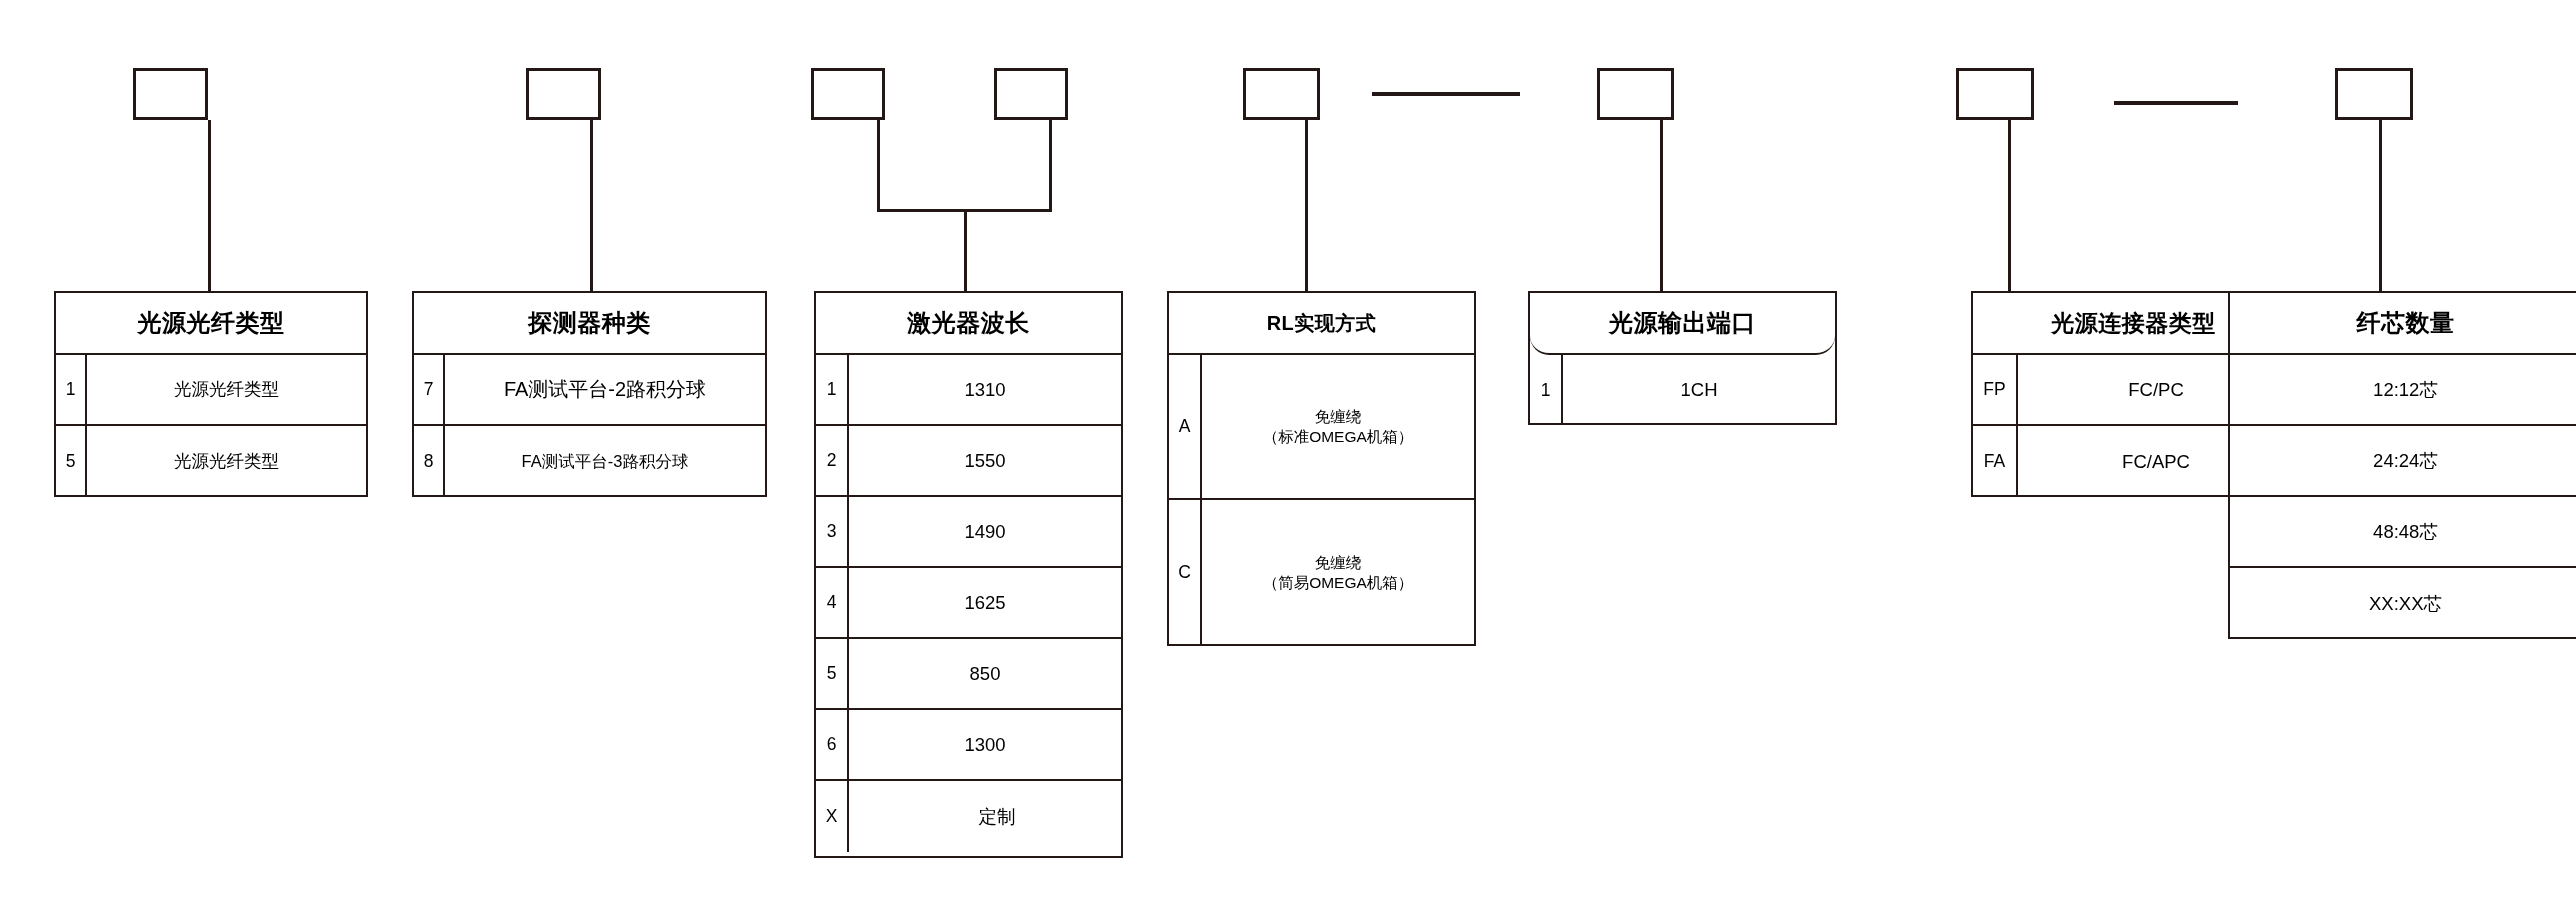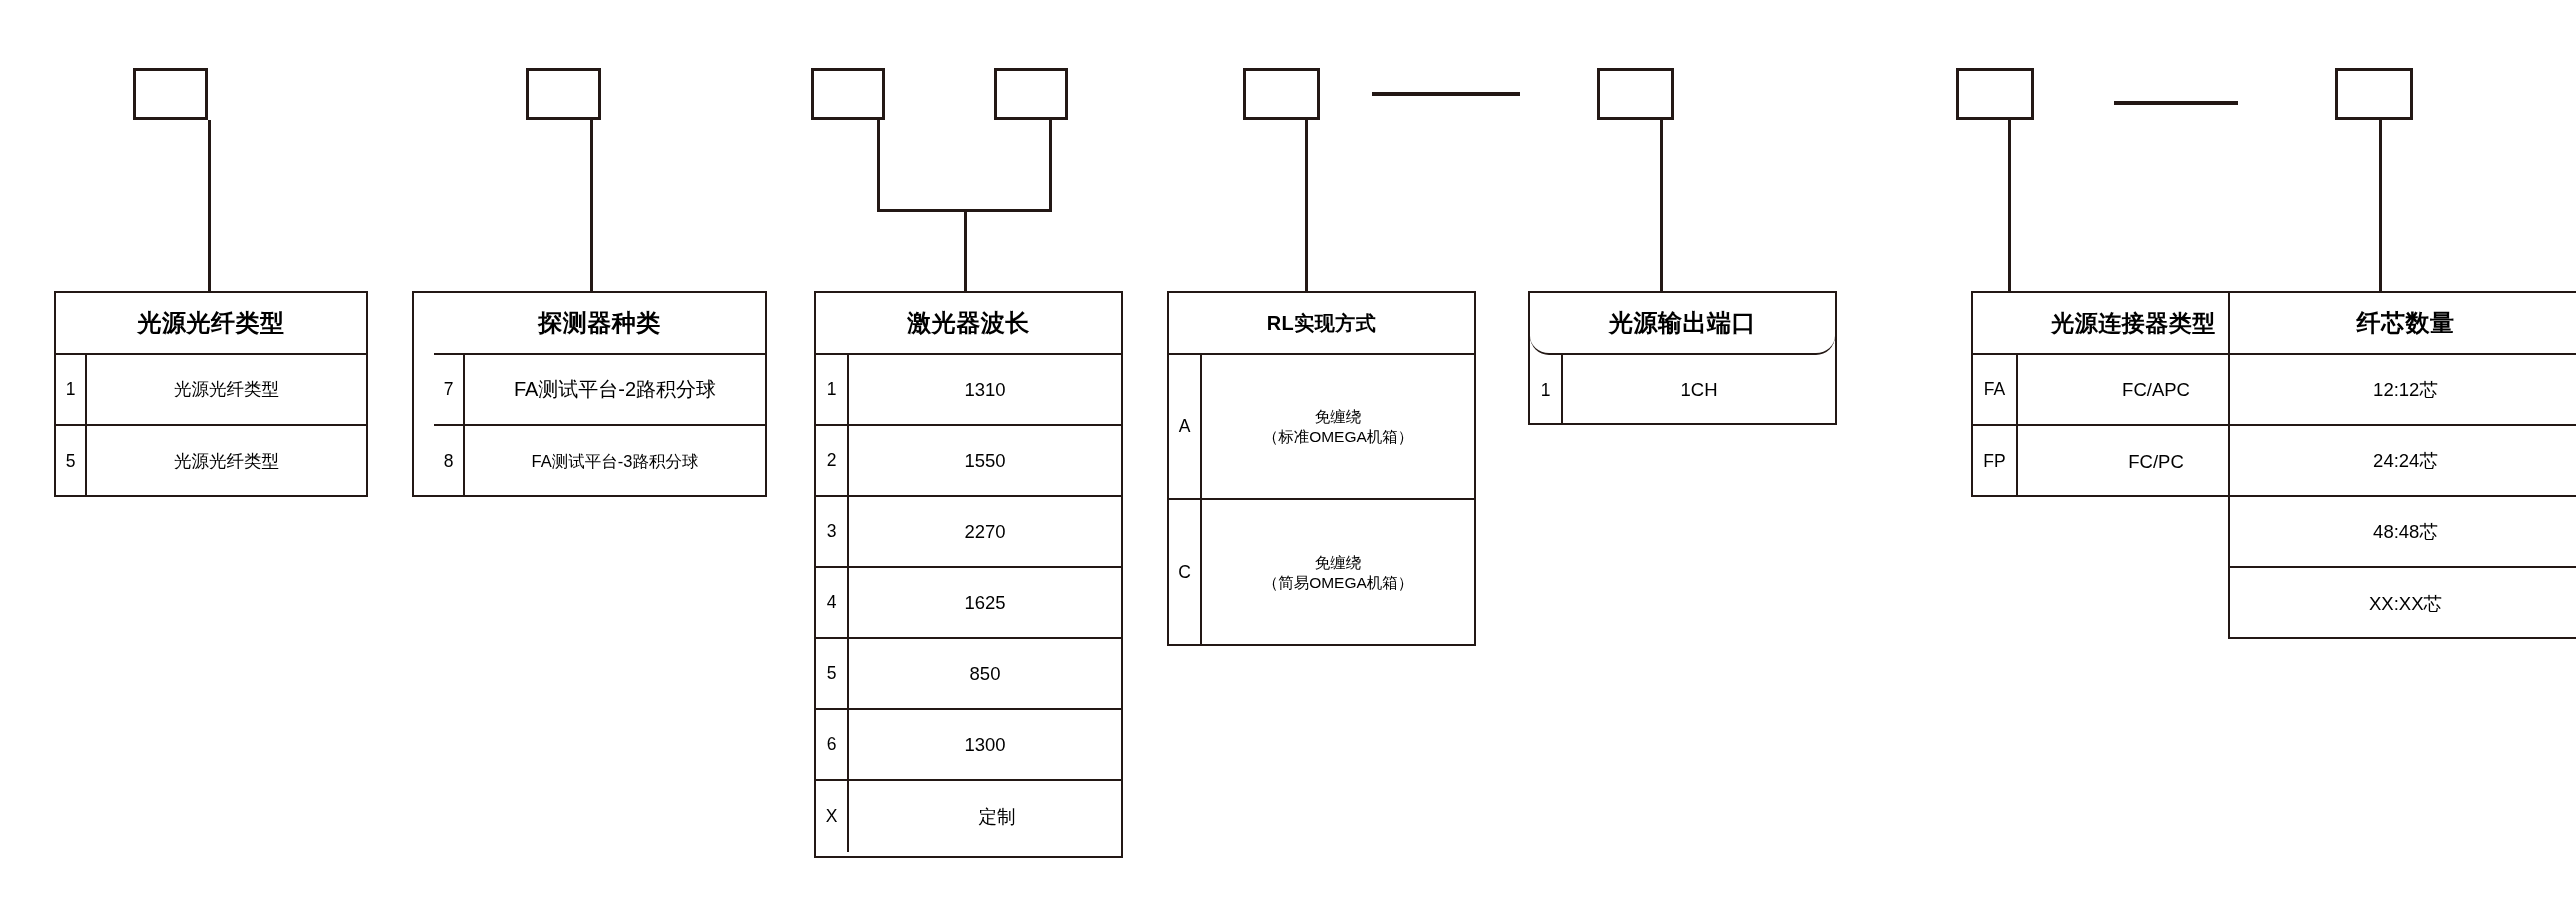--- a/index.html
+++ b/index.html
@@ -126,21 +126,21 @@
     <div class="row" style="height:71px;">
       <div class="code" style="width:31px;font-size:17.5px;">1</div>
       <div class="val" style="font-size:17.5px;">光源光纤类型</div>
     </div>
     <div class="row" style="height:71px;">
       <div class="code" style="width:31px;font-size:17.5px;">5</div>
       <div class="val" style="font-size:17.5px;">光源光纤类型</div>
     </div>
   </div>
 
-  <div class="tbl" style="left:412px;top:291px;width:355px;height:206px;padding-left:20px;">
+  <div class="tbl" style="left:412px;top:291px;width:355px;height:206px;">
     <div class="hdr" style="height:62px;font-size:24px;">探测器种类</div>
     <div class="row" style="height:71px;">
       <div class="code" style="width:31px;font-size:17.5px;">7</div>
       <div class="val" style="font-size:20px;">FA测试平台-2路积分球</div>
     </div>
     <div class="row" style="height:71px;">
       <div class="code" style="width:31px;font-size:17.5px;">8</div>
       <div class="val" style="font-size:16.5px;">FA测试平台-3路积分球</div>
     </div>
   </div>
@@ -150,21 +150,21 @@
     <div class="row" style="height:71px;">
       <div class="code" style="width:33px;font-size:17.5px;">1</div>
       <div class="val" style="font-size:18.5px;">1310</div>
     </div>
     <div class="row" style="height:71px;">
       <div class="code" style="width:33px;font-size:17.5px;">2</div>
       <div class="val" style="font-size:18.5px;">1550</div>
     </div>
     <div class="row" style="height:71px;">
       <div class="code" style="width:33px;font-size:17.5px;">3</div>
-      <div class="val" style="font-size:18.5px;">2270</div>
+      <div class="val" style="font-size:18.5px;">1490</div>
     </div>
     <div class="row" style="height:71px;">
       <div class="code" style="width:33px;font-size:17.5px;">4</div>
       <div class="val" style="font-size:18.5px;">1625</div>
     </div>
     <div class="row" style="height:71px;">
       <div class="code" style="width:33px;font-size:17.5px;">5</div>
       <div class="val" style="font-size:18.5px;">850</div>
     </div>
     <div class="row" style="height:71px;">
@@ -195,27 +195,27 @@
     <div class="hdr" style="height:62px;font-size:24px;border-radius:19px;">光源输出端口</div>
     <div class="row" style="height:70px;">
       <div class="code" style="width:33px;font-size:17.5px;">1</div>
       <div class="val" style="font-size:18.5px;">1CH</div>
     </div>
   </div>
 
   <div class="tbl" style="left:1971px;top:291px;width:325px;height:206px;">
     <div class="hdr" style="height:62px;font-size:23px;">光源连接器类型</div>
     <div class="row" style="height:71px;">
+      <div class="code" style="width:45px;font-size:17.5px;">FP</div>
+      <div class="val" style="font-size:18.5px;">FC/PC</div>
+    </div>
+    <div class="row" style="height:71px;">
       <div class="code" style="width:45px;font-size:17.5px;">FA</div>
       <div class="val" style="font-size:18.5px;">FC/APC</div>
     </div>
-    <div class="row" style="height:71px;">
-      <div class="code" style="width:45px;font-size:17.5px;">FP</div>
-      <div class="val" style="font-size:18.5px;">FC/PC</div>
-    </div>
   </div>
 
   <div class="tbl nocode" style="left:2228px;top:291px;width:355px;height:348px;">
     <div class="hdr" style="height:62px;font-size:24px;">纤芯数量</div>
     <div class="row" style="height:71px;">
       <div class="val" style="font-size:18.5px;">12:12芯</div>
     </div>
     <div class="row" style="height:71px;">
       <div class="val" style="font-size:18.5px;">24:24芯</div>
     </div>

